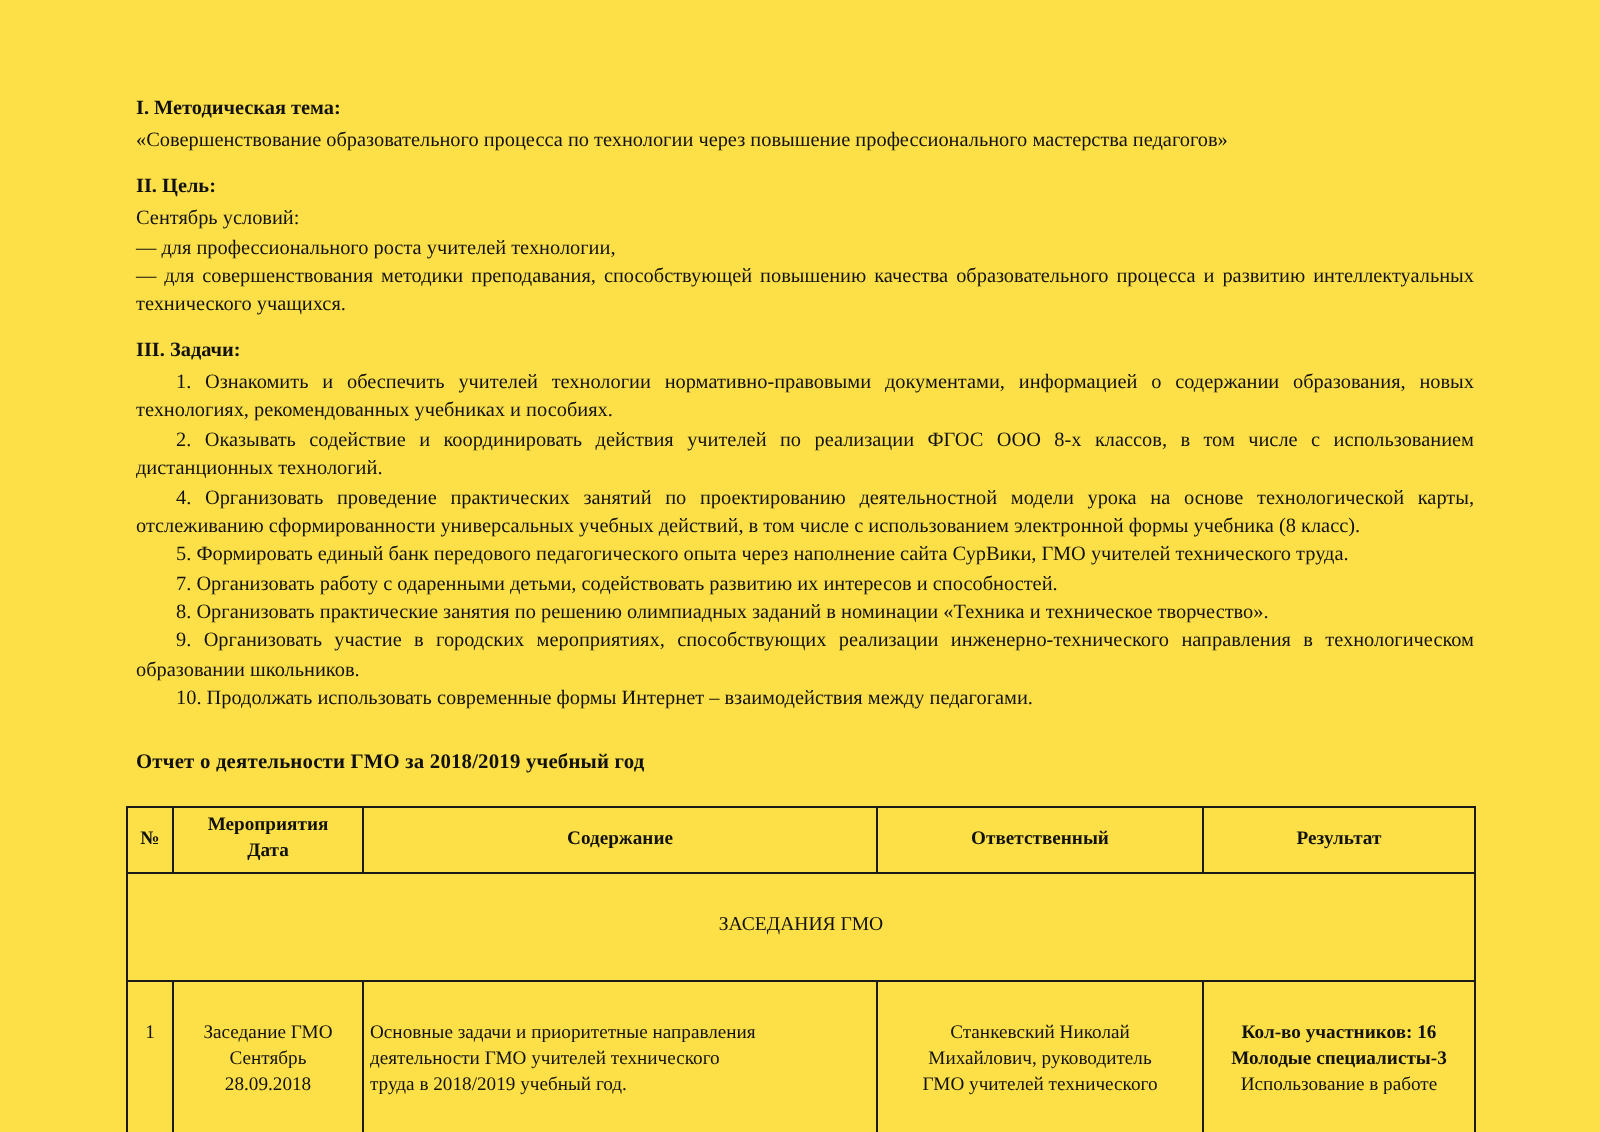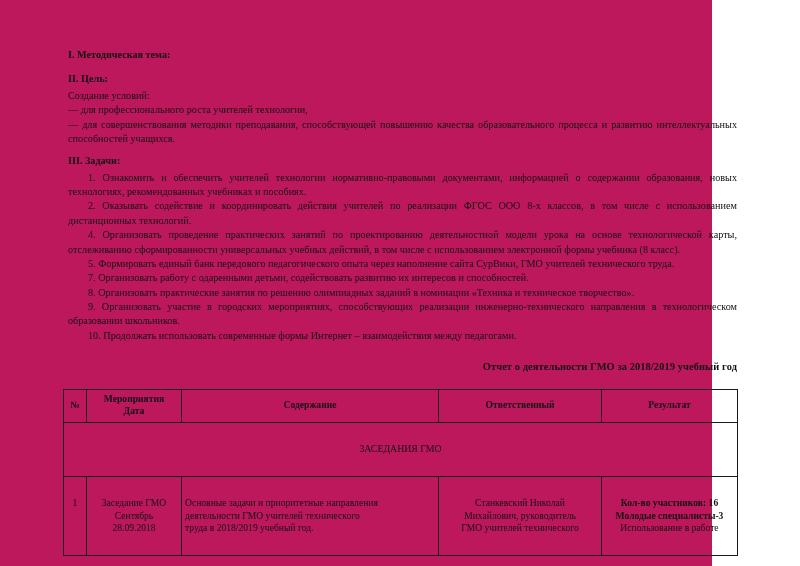--- a/index.html
+++ b/index.html
@@ -10,23 +10,23 @@
   }
   body {
     width: 800px;
     height: 566px;
     font-family: "Liberation Serif", "DejaVu Serif", serif;
     color: #111111;
     overflow: hidden;
   }
   .page {
     position: relative;
-    width: 712px;
+    width: 800px;
     height: 566px;
-    background: #be185d;
+    background: #fde047;
     box-sizing: border-box;
     padding: 48px 63px 0 68px;
   }
   .doc-body {
     width: 669px;
     font-size: 10.2px;
     line-height: 1.41;
     text-align: justify;
   }
   .sec-head {
@@ -46,21 +46,21 @@
     text-justify: inter-word;
   }
   .para-flush {
     margin: 0;
     text-align: left;
   }
   .gap-sm { height: 8px; }
 
   .report-title {
     margin: 0;
-    text-align: right;
+    text-align: left;
     font-weight: bold;
     font-size: 10.4px;
     letter-spacing: 0.1px;
   }
   .title-wrap { padding-top: 17px; padding-bottom: 14px; }
 
   table.report {
     border-collapse: collapse;
     width: 674px;
     margin-left: -5px;
@@ -99,29 +99,30 @@
   .cell-line { display: block; }
 </style>
 </head>
 <body>
 
 <div class="page">
   <div class="doc-body">
 
     <div>
       <p class="sec-head">I. Методическая тема:</p>
+      <p class="para-flush">«Совершенствование образовательного процесса по технологии через повышение профессионального мастерства педагогов»</p>
     </div>
 
     <div class="gap-sm"></div>
 
     <div>
       <p class="sec-head">II. Цель:</p>
-      <p class="para-flush">Создание условий:</p>
+      <p class="para-flush">Сентябрь условий:</p>
       <p class="para-flush">— для профессионального роста учителей технологии,</p>
-      <p class="para">— для совершенствования методики преподавания, способствующей повышению качества образовательного процесса и развитию интеллектуальных способностей учащихся.</p>
+      <p class="para">— для совершенствования методики преподавания, способствующей повышению качества образовательного процесса и развитию интеллектуальных технического учащихся.</p>
     </div>
 
     <div class="gap-sm"></div>
 
     <div>
       <p class="sec-head">III. Задачи:</p>
       <p class="para-indent">1. Ознакомить и обеспечить учителей технологии нормативно-правовыми документами, информацией о содержании образования, новых технологиях, рекомендованных учебниках и пособиях.</p>
       <p class="para-indent">2. Оказывать содействие и координировать действия учителей по реализации ФГОС ООО 8-х классов, в том числе с использованием дистанционных технологий.</p>
       <p class="para-indent">4. Организовать проведение практических занятий по проектированию деятельностной модели урока на основе технологической карты, отслеживанию сформированности универсальных учебных действий, в том числе с использованием электронной формы учебника (8 класс).</p>
       <p class="para-indent">5. Формировать единый банк передового педагогического опыта через наполнение сайта СурВики, ГМО учителей технического труда.</p>

